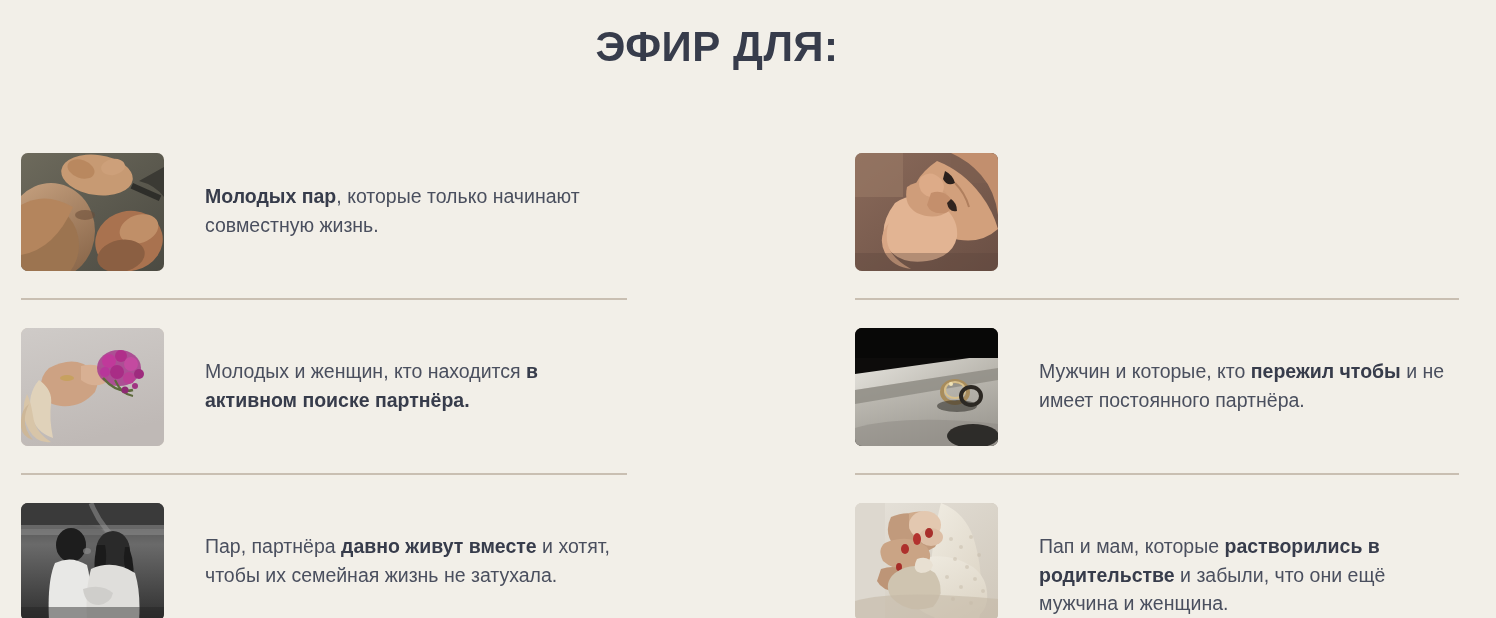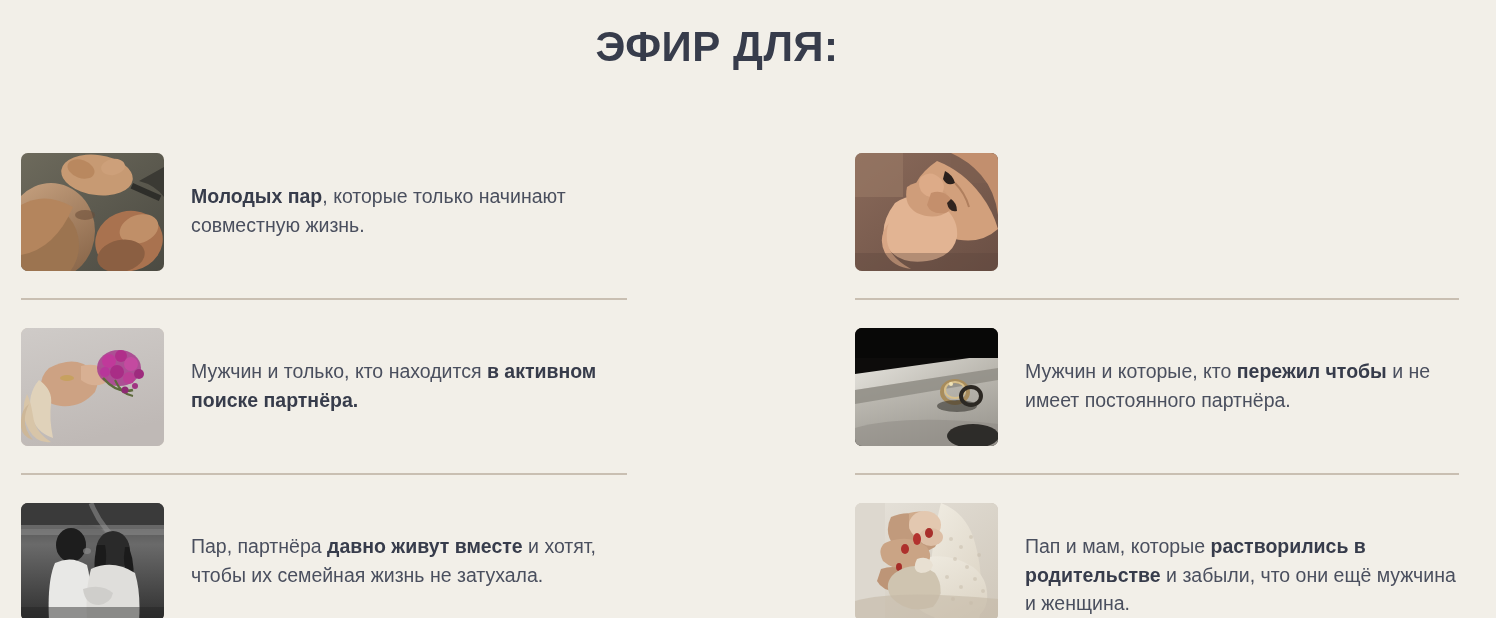--- a/index.html
+++ b/index.html
@@ -66,21 +66,21 @@
     height: 118px;
     min-width: 143px;
     border-radius: 7px;
     overflow: hidden;
     position: relative;
     background: #cabfb3;
   }
   .thumb svg { display: block; width: 143px; height: 118px; }
 
   .item-text {
-    margin-left: 27px;
+    margin-left: 41px;
     padding-top: 29px;
     font-size: 19.5px;
     line-height: 28.5px;
     color: #4a4f5e;
     font-weight: 400;
   }
   .item-text b {
     font-weight: 700;
     color: #373c4b;
   }
@@ -161,21 +161,21 @@
           <circle cx="84" cy="44" r="5" fill="#b8369a"></circle>
           <circle cx="118" cy="46" r="5" fill="#9e2b7e"></circle>
           <path d="M82 50 q14 16 30 12" stroke="#5d6a3c" stroke-width="2.5" fill="none"></path>
           <path d="M94 52 q6 14 18 16" stroke="#5d6a3c" stroke-width="2" fill="none"></path>
           <circle cx="104" cy="62" r="3.5" fill="#8e2a72"></circle>
           <circle cx="114" cy="58" r="3" fill="#a03581"></circle>
           <ellipse cx="46" cy="50" rx="7" ry="3" fill="#c7a15f"></ellipse>
         </svg>
       </div>
       <div class="item-text">
-        <span>Мужчин и только, кто находится </span><b>в активном поиске партнёра.</b>
+        <span>Молодых и женщин, кто находится </span><b>в активном поиске партнёра.</b>
       </div>
     </div>
 
     <div class="divider"></div>
 
     <div class="audience-item">
       <div class="thumb">
         <svg viewBox="0 0 143 118" preserveAspectRatio="none" aria-hidden="true">
           <defs>
             <linearGradient id="g3bg" x1="0" y1="0" x2="0" y2="1">

